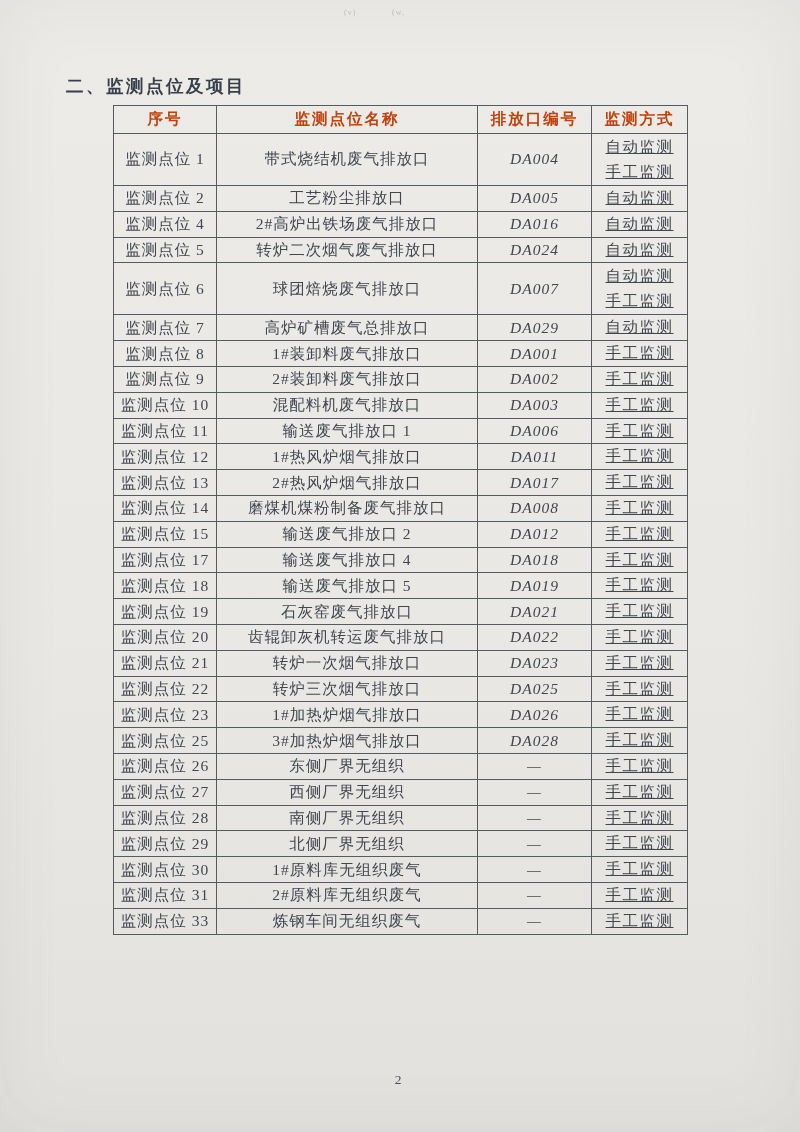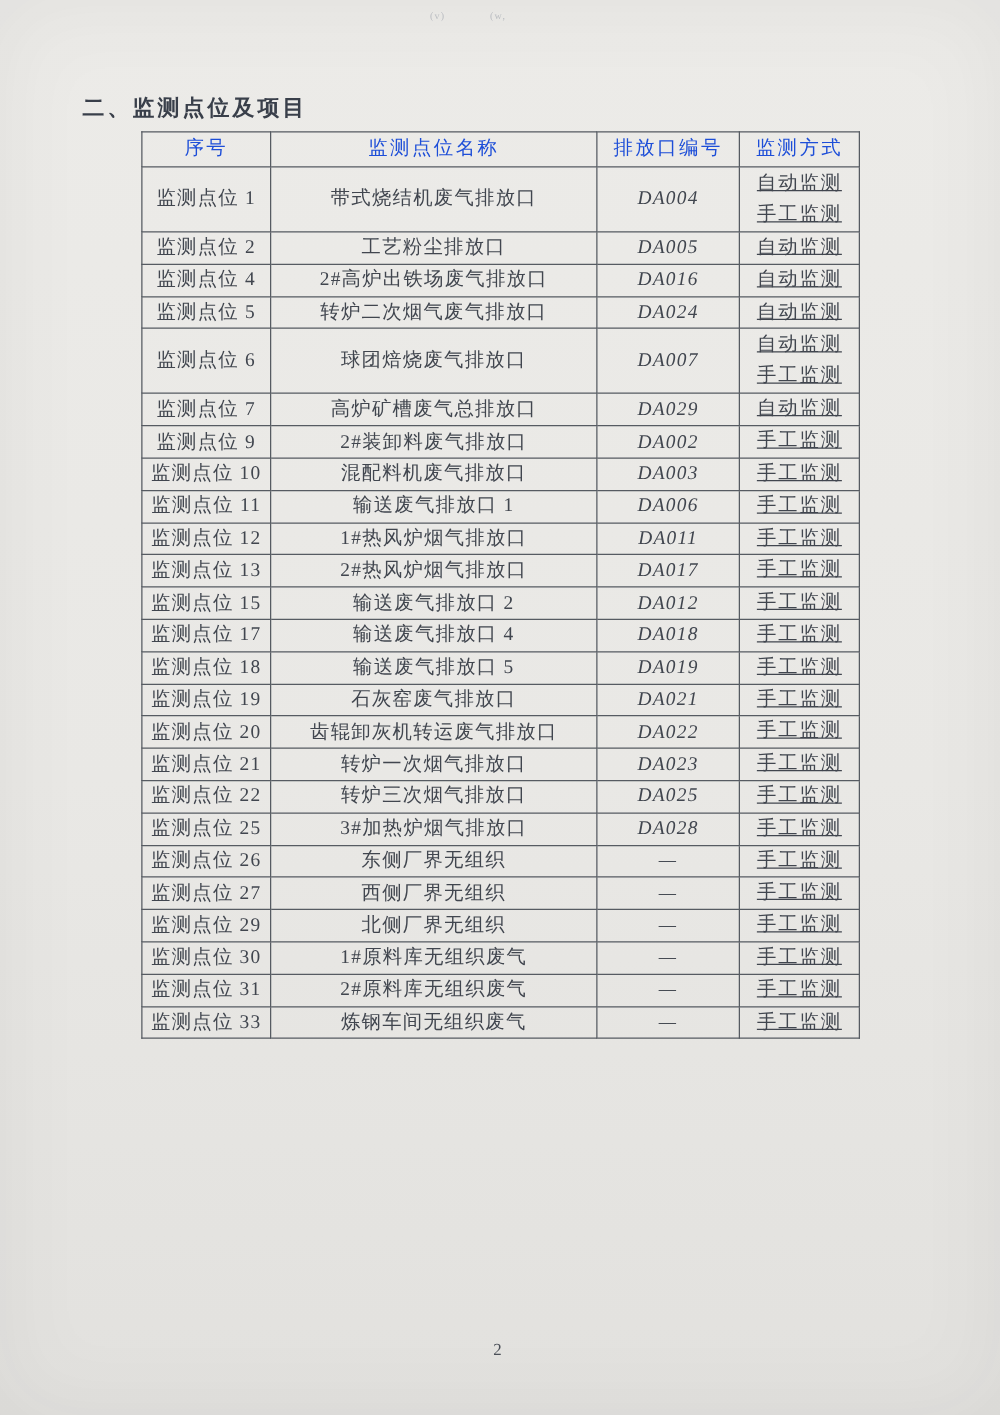--- a/index.html
+++ b/index.html
@@ -58,23 +58,23 @@
     text-align: center;
     vertical-align: middle;
     padding: 0 2px;
     letter-spacing: 1px;
     line-height: 1.55;
     overflow: hidden;
     white-space: nowrap;
   }
   table.monitor-table th {
     height: 27px;
-    font-weight: normal;
+    font-weight: bold;
     letter-spacing: 2px;
-    color: #1d4ed8;
+    color: #c2410c;
   }
   table.monitor-table tr.row-single td { height: 24.6px; }
   table.monitor-table tr.row-double td { height: 51px; }
   .method-line { line-height: 1.6; letter-spacing: 1.5px; text-decoration: underline; }
   .outlet-code { letter-spacing: 0.5px; font-style: italic; }
   .page-number {
     position: absolute;
     left: 0;
     top: 1072px;
     width: 796px;
@@ -154,20 +154,28 @@
         </tr>
         <tr class="row-single">
           <td>监测点位 7</td>
           <td>高炉矿槽废气总排放口</td>
           <td class="outlet-code">DA029</td>
           <td>
             <div class="method-line">自动监测</div>
           </td>
         </tr>
         <tr class="row-single">
+          <td>监测点位 8</td>
+          <td>1#装卸料废气排放口</td>
+          <td class="outlet-code">DA001</td>
+          <td>
+            <div class="method-line">手工监测</div>
+          </td>
+        </tr>
+        <tr class="row-single">
           <td>监测点位 9</td>
           <td>2#装卸料废气排放口</td>
           <td class="outlet-code">DA002</td>
           <td>
             <div class="method-line">手工监测</div>
           </td>
         </tr>
         <tr class="row-single">
           <td>监测点位 10</td>
           <td>混配料机废气排放口</td>
@@ -194,20 +202,28 @@
         </tr>
         <tr class="row-single">
           <td>监测点位 13</td>
           <td>2#热风炉烟气排放口</td>
           <td class="outlet-code">DA017</td>
           <td>
             <div class="method-line">手工监测</div>
           </td>
         </tr>
         <tr class="row-single">
+          <td>监测点位 14</td>
+          <td>磨煤机煤粉制备废气排放口</td>
+          <td class="outlet-code">DA008</td>
+          <td>
+            <div class="method-line">手工监测</div>
+          </td>
+        </tr>
+        <tr class="row-single">
           <td>监测点位 15</td>
           <td>输送废气排放口 2</td>
           <td class="outlet-code">DA012</td>
           <td>
             <div class="method-line">手工监测</div>
           </td>
         </tr>
         <tr class="row-single">
           <td>监测点位 17</td>
           <td>输送废气排放口 4</td>
@@ -250,20 +266,28 @@
         </tr>
         <tr class="row-single">
           <td>监测点位 22</td>
           <td>转炉三次烟气排放口</td>
           <td class="outlet-code">DA025</td>
           <td>
             <div class="method-line">手工监测</div>
           </td>
         </tr>
         <tr class="row-single">
+          <td>监测点位 23</td>
+          <td>1#加热炉烟气排放口</td>
+          <td class="outlet-code">DA026</td>
+          <td>
+            <div class="method-line">手工监测</div>
+          </td>
+        </tr>
+        <tr class="row-single">
           <td>监测点位 25</td>
           <td>3#加热炉烟气排放口</td>
           <td class="outlet-code">DA028</td>
           <td>
             <div class="method-line">手工监测</div>
           </td>
         </tr>
         <tr class="row-single">
           <td>监测点位 26</td>
           <td>东侧厂界无组织</td>
@@ -274,20 +298,28 @@
         </tr>
         <tr class="row-single">
           <td>监测点位 27</td>
           <td>西侧厂界无组织</td>
           <td class="outlet-code">—</td>
           <td>
             <div class="method-line">手工监测</div>
           </td>
         </tr>
         <tr class="row-single">
+          <td>监测点位 28</td>
+          <td>南侧厂界无组织</td>
+          <td class="outlet-code">—</td>
+          <td>
+            <div class="method-line">手工监测</div>
+          </td>
+        </tr>
+        <tr class="row-single">
           <td>监测点位 29</td>
           <td>北侧厂界无组织</td>
           <td class="outlet-code">—</td>
           <td>
             <div class="method-line">手工监测</div>
           </td>
         </tr>
         <tr class="row-single">
           <td>监测点位 30</td>
           <td>1#原料库无组织废气</td>

